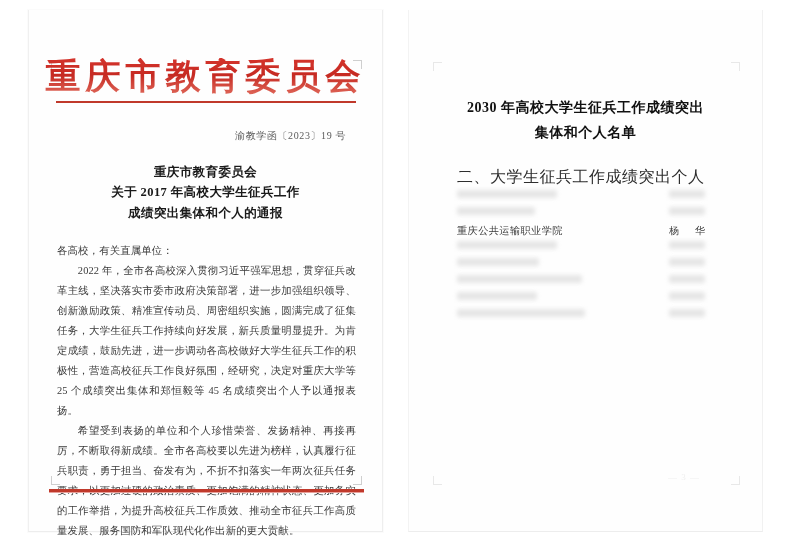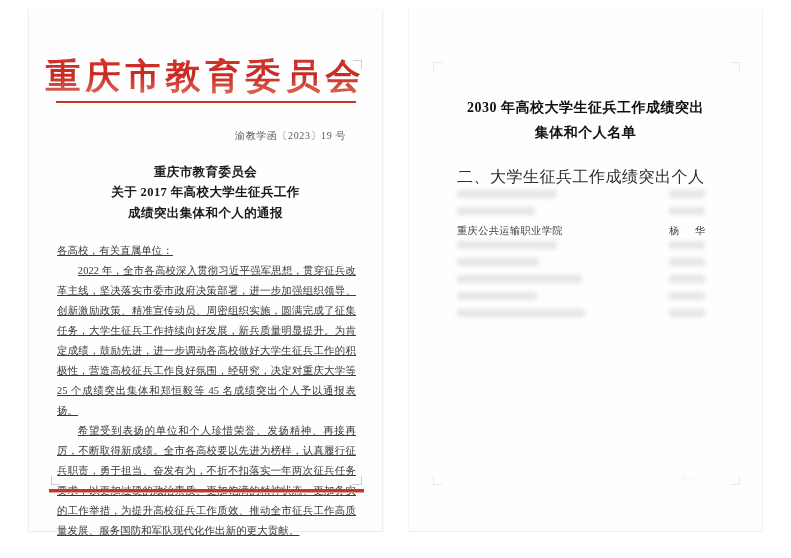--- a/index.html
+++ b/index.html
@@ -126,21 +126,20 @@
   .body-text {
     position: absolute;
     left: 28px;
     right: 26px;
     top: 231px;
     font-size: 10.4px;
     line-height: 1.92;
     color: #3a3a3a;
     text-align: justify;
     letter-spacing: 0.15px;
-    text-decoration: underline;
   }
   .body-text p { margin: 0; }
   .body-text p.indent { text-indent: 2em; }
 
   .bottom-rule {
     position: absolute;
     left: 20px;
     right: 18px;
     bottom: 39px;
     height: 3px;

